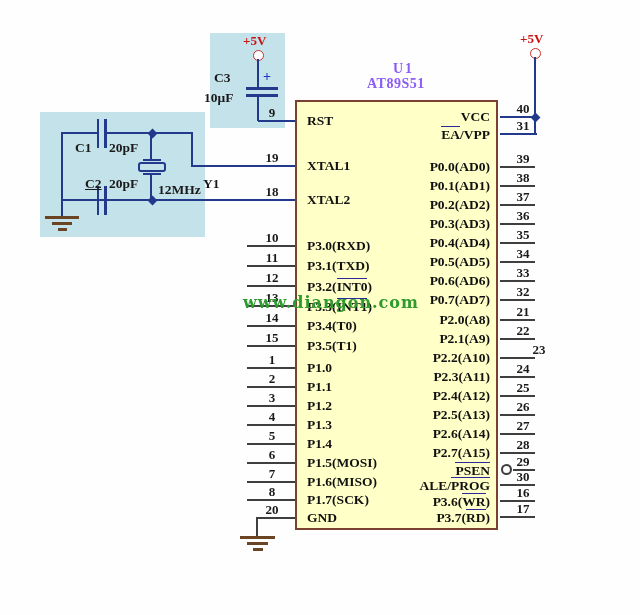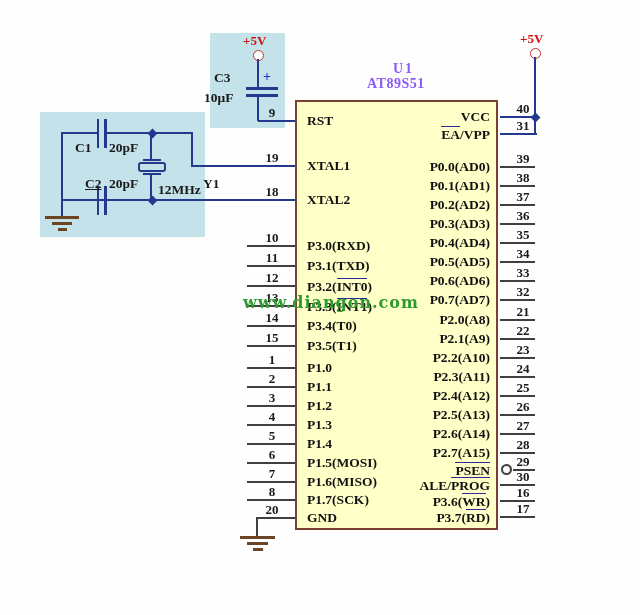--- a/index.html
+++ b/index.html
@@ -189,21 +189,21 @@
     <div class="wire" style="left: 500px; top: 299px; width: 35px; height: 2px;"></div>
     <div class="pin-num" style="left: 503px; top: 284px;">32</div>
     <div class="pin-label r" style="right: 150px; top: 292px;"><span>P0.7(AD7)</span></div>
     <div class="wire" style="left: 500px; top: 319px; width: 35px; height: 2px;"></div>
     <div class="pin-num" style="left: 503px; top: 304px;">21</div>
     <div class="pin-label r" style="right: 150px; top: 312px;"><span>P2.0(A8)</span></div>
     <div class="wire" style="left: 500px; top: 338px; width: 35px; height: 2px;"></div>
     <div class="pin-num" style="left: 503px; top: 323px;">22</div>
     <div class="pin-label r" style="right: 150px; top: 331px;"><span>P2.1(A9)</span></div>
     <div class="wire" style="left: 500px; top: 357px; width: 35px; height: 2px;"></div>
-    <div class="pin-num" style="left: 503px; top: 342px;">23</div>
+    <div class="pin-num" style="left: 519px; top: 342px;">23</div>
     <div class="pin-label r" style="right: 150px; top: 350px;"><span>P2.2(A10)</span></div>
     <div class="wire" style="left: 500px; top: 376px; width: 35px; height: 2px;"></div>
     <div class="pin-num" style="left: 503px; top: 361px;">24</div>
     <div class="pin-label r" style="right: 150px; top: 369px;"><span>P2.3(A11)</span></div>
     <div class="wire" style="left: 500px; top: 395px; width: 35px; height: 2px;"></div>
     <div class="pin-num" style="left: 503px; top: 380px;">25</div>
     <div class="pin-label r" style="right: 150px; top: 388px;"><span>P2.4(A12)</span></div>
     <div class="wire" style="left: 500px; top: 414px; width: 35px; height: 2px;"></div>
     <div class="pin-num" style="left: 503px; top: 399px;">26</div>
     <div class="pin-label r" style="right: 150px; top: 407px;"><span>P2.5(A13)</span></div>

